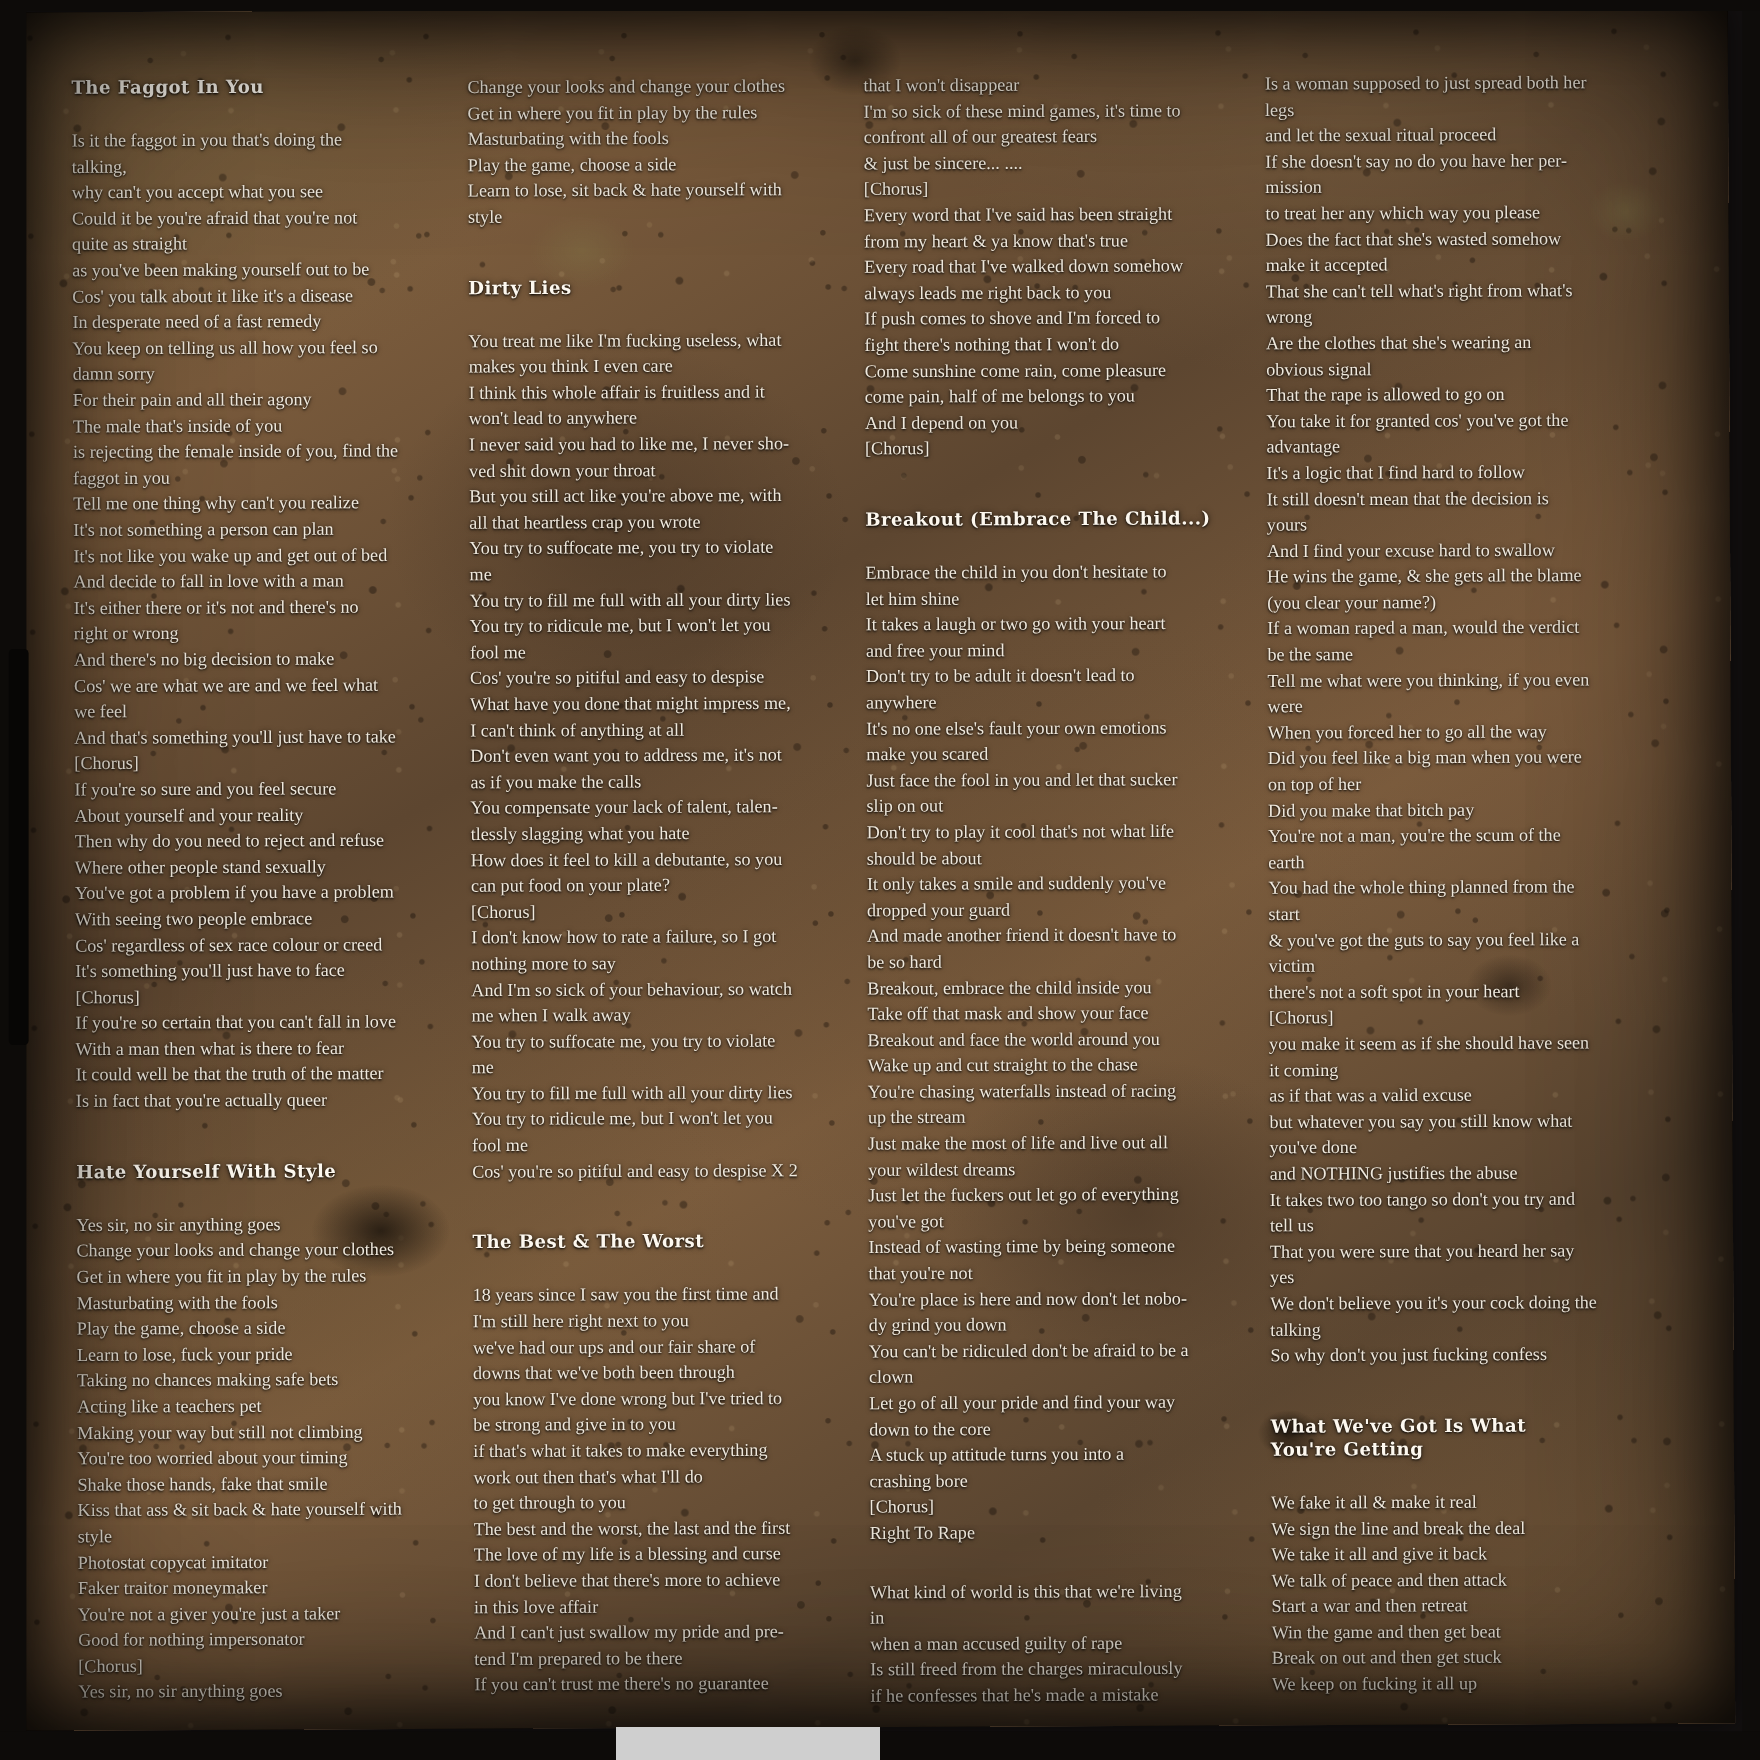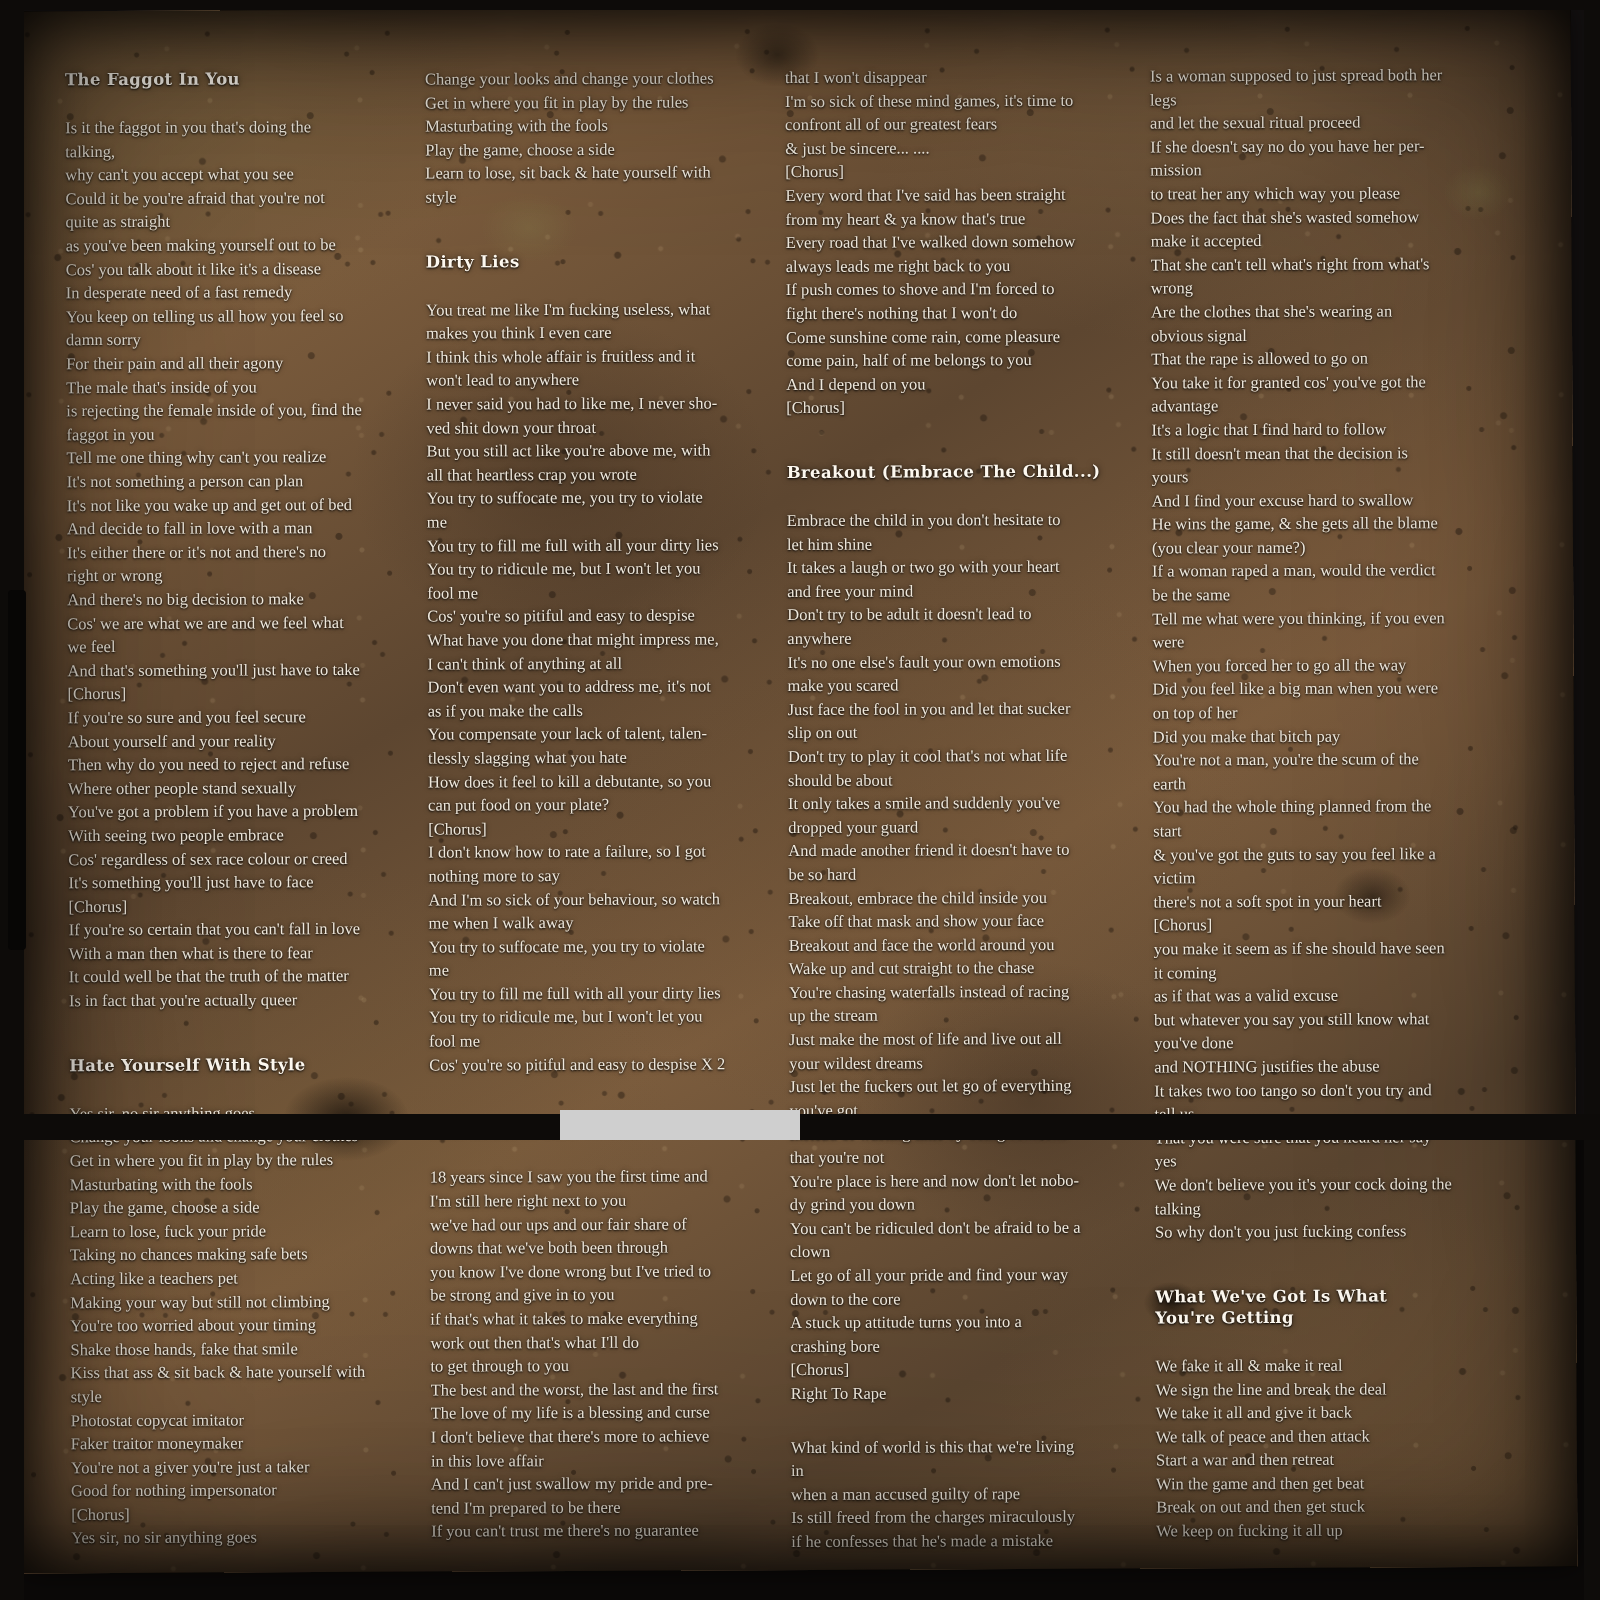--- a/index.html
+++ b/index.html
@@ -11,21 +11,21 @@
     width: 1600px;
     height: 1600px;
     overflow: hidden;
     font-family: "Liberation Serif", serif;
   }
 
   
   .photo {
     position: relative;
     width: 1600px;
-    height: 1140px;
+    height: 1600px;
     background: #131010;
   }
 
   
   .sleeve {
     position: absolute;
     left: 18px;
     top: 8px;
     width: 1556px;
     height: 1562px;

